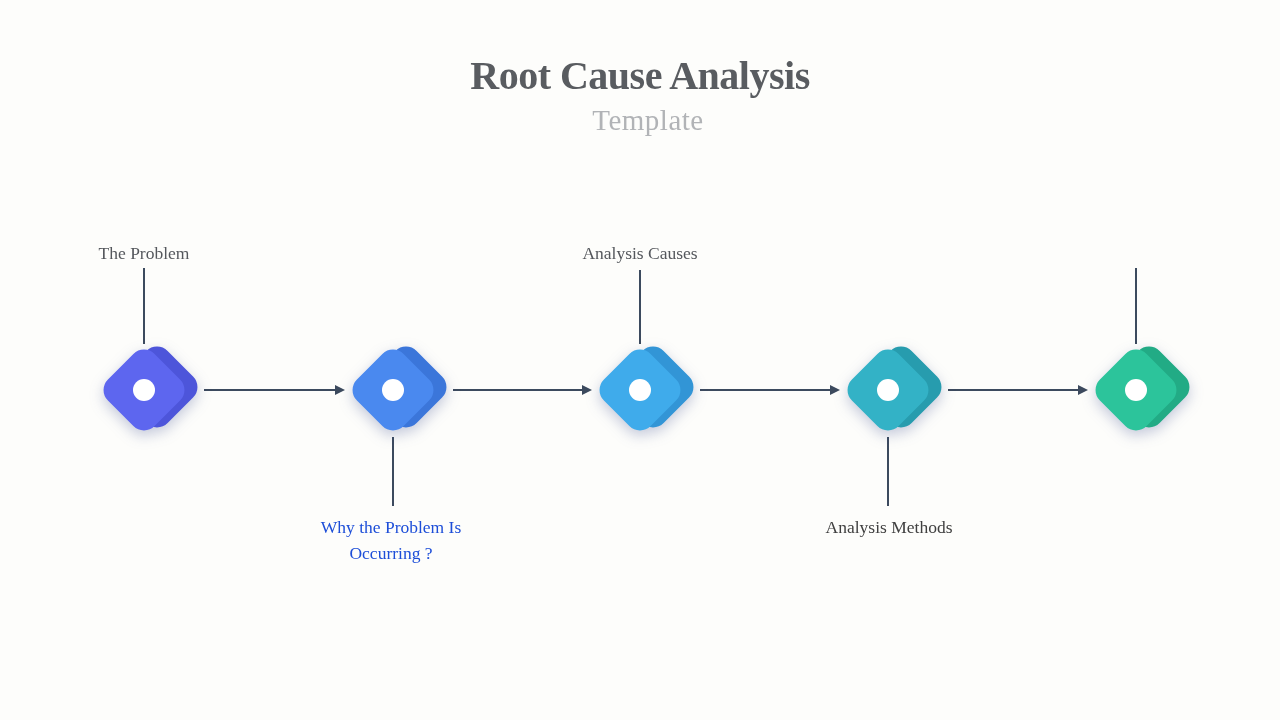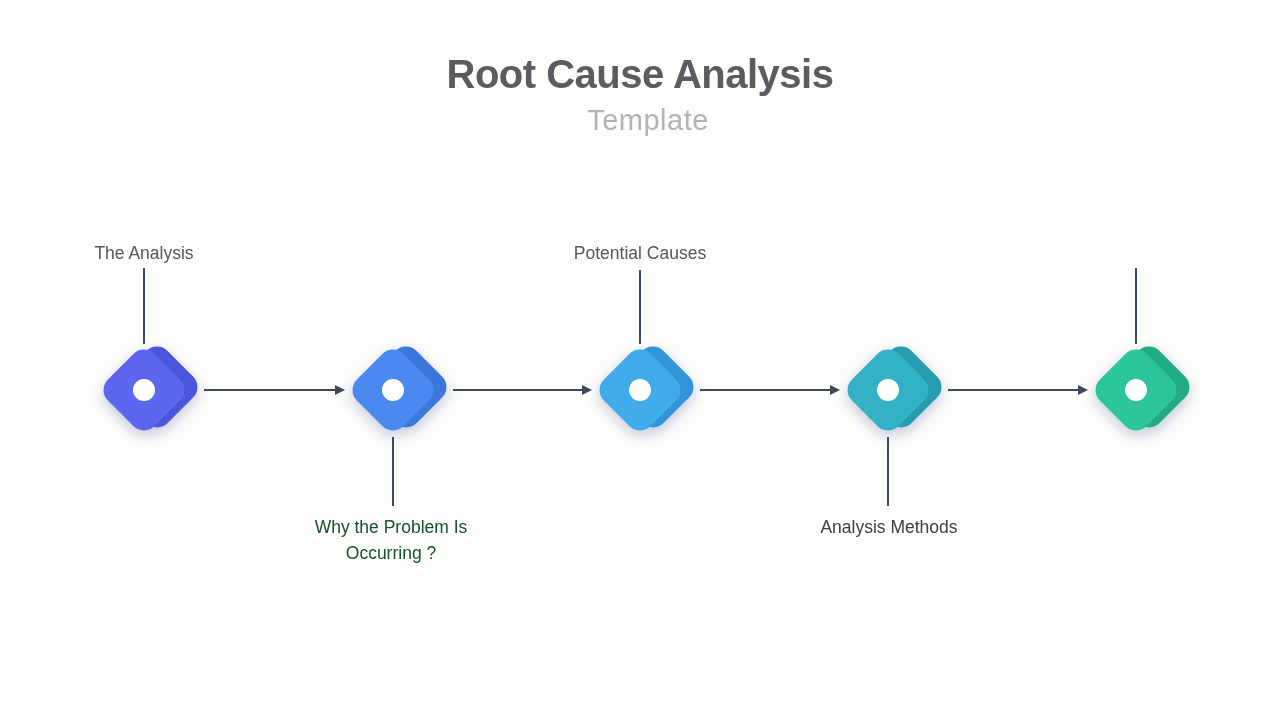--- a/index.html
+++ b/index.html
@@ -1,18 +1,18 @@
 <!DOCTYPE html>
 <html><head>
 <meta charset="utf-8">
 <style>
   html, body { margin:0; padding:0; background:#fdfdfb; }
   .stage {
     position:relative; width:1243px; height:720px; overflow:hidden;
-    font-family:Liberation Sans, sans-serif;
+    font-family:Liberation Serif, serif;
   }
   
   .title {
     position:absolute; top:52px; left:0; width:1280px; text-align:center;
     font-size:40px; font-weight:bold; letter-spacing:-0.5px;
   }
   .subtitle {
     position:absolute; top:104px; left:8px; width:1280px; text-align:center;
     font-size:29px; font-weight:normal; letter-spacing:0.5px;
   }
@@ -110,19 +110,19 @@
     <div class="diamond d-back" style="background: rgb(39, 156, 174);"></div>
     <div class="diamond d-front" style="background: rgb(51, 178, 198);"></div>
     <div class="dot"></div>
   </div>
   <div class="node n5">
     <div class="diamond d-back" style="background: rgb(34, 171, 133);"></div>
     <div class="diamond d-front" style="background: rgb(44, 196, 155);"></div>
     <div class="dot"></div>
   </div>
 
-  <div class="label label-top l1" style="color: rgb(84, 87, 92);">The Analysis</div>
-  <div class="label label-bottom l2" style="color: #14532d;">Why the Problem Is
+  <div class="label label-top l1" style="color: rgb(84, 87, 92);">The Problem</div>
+  <div class="label label-bottom l2" style="color: #1d4ed8;">Why the Problem Is
 Occurring ?</div>
-  <div class="label label-top l3" style="color: rgb(84, 87, 92);">Potential Causes</div>
+  <div class="label label-top l3" style="color: rgb(84, 87, 92);">Analysis Causes</div>
   <div class="label label-bottom l4" style="color: #404040;">Analysis Methods</div>
 
 </div>
 
 </body></html>

